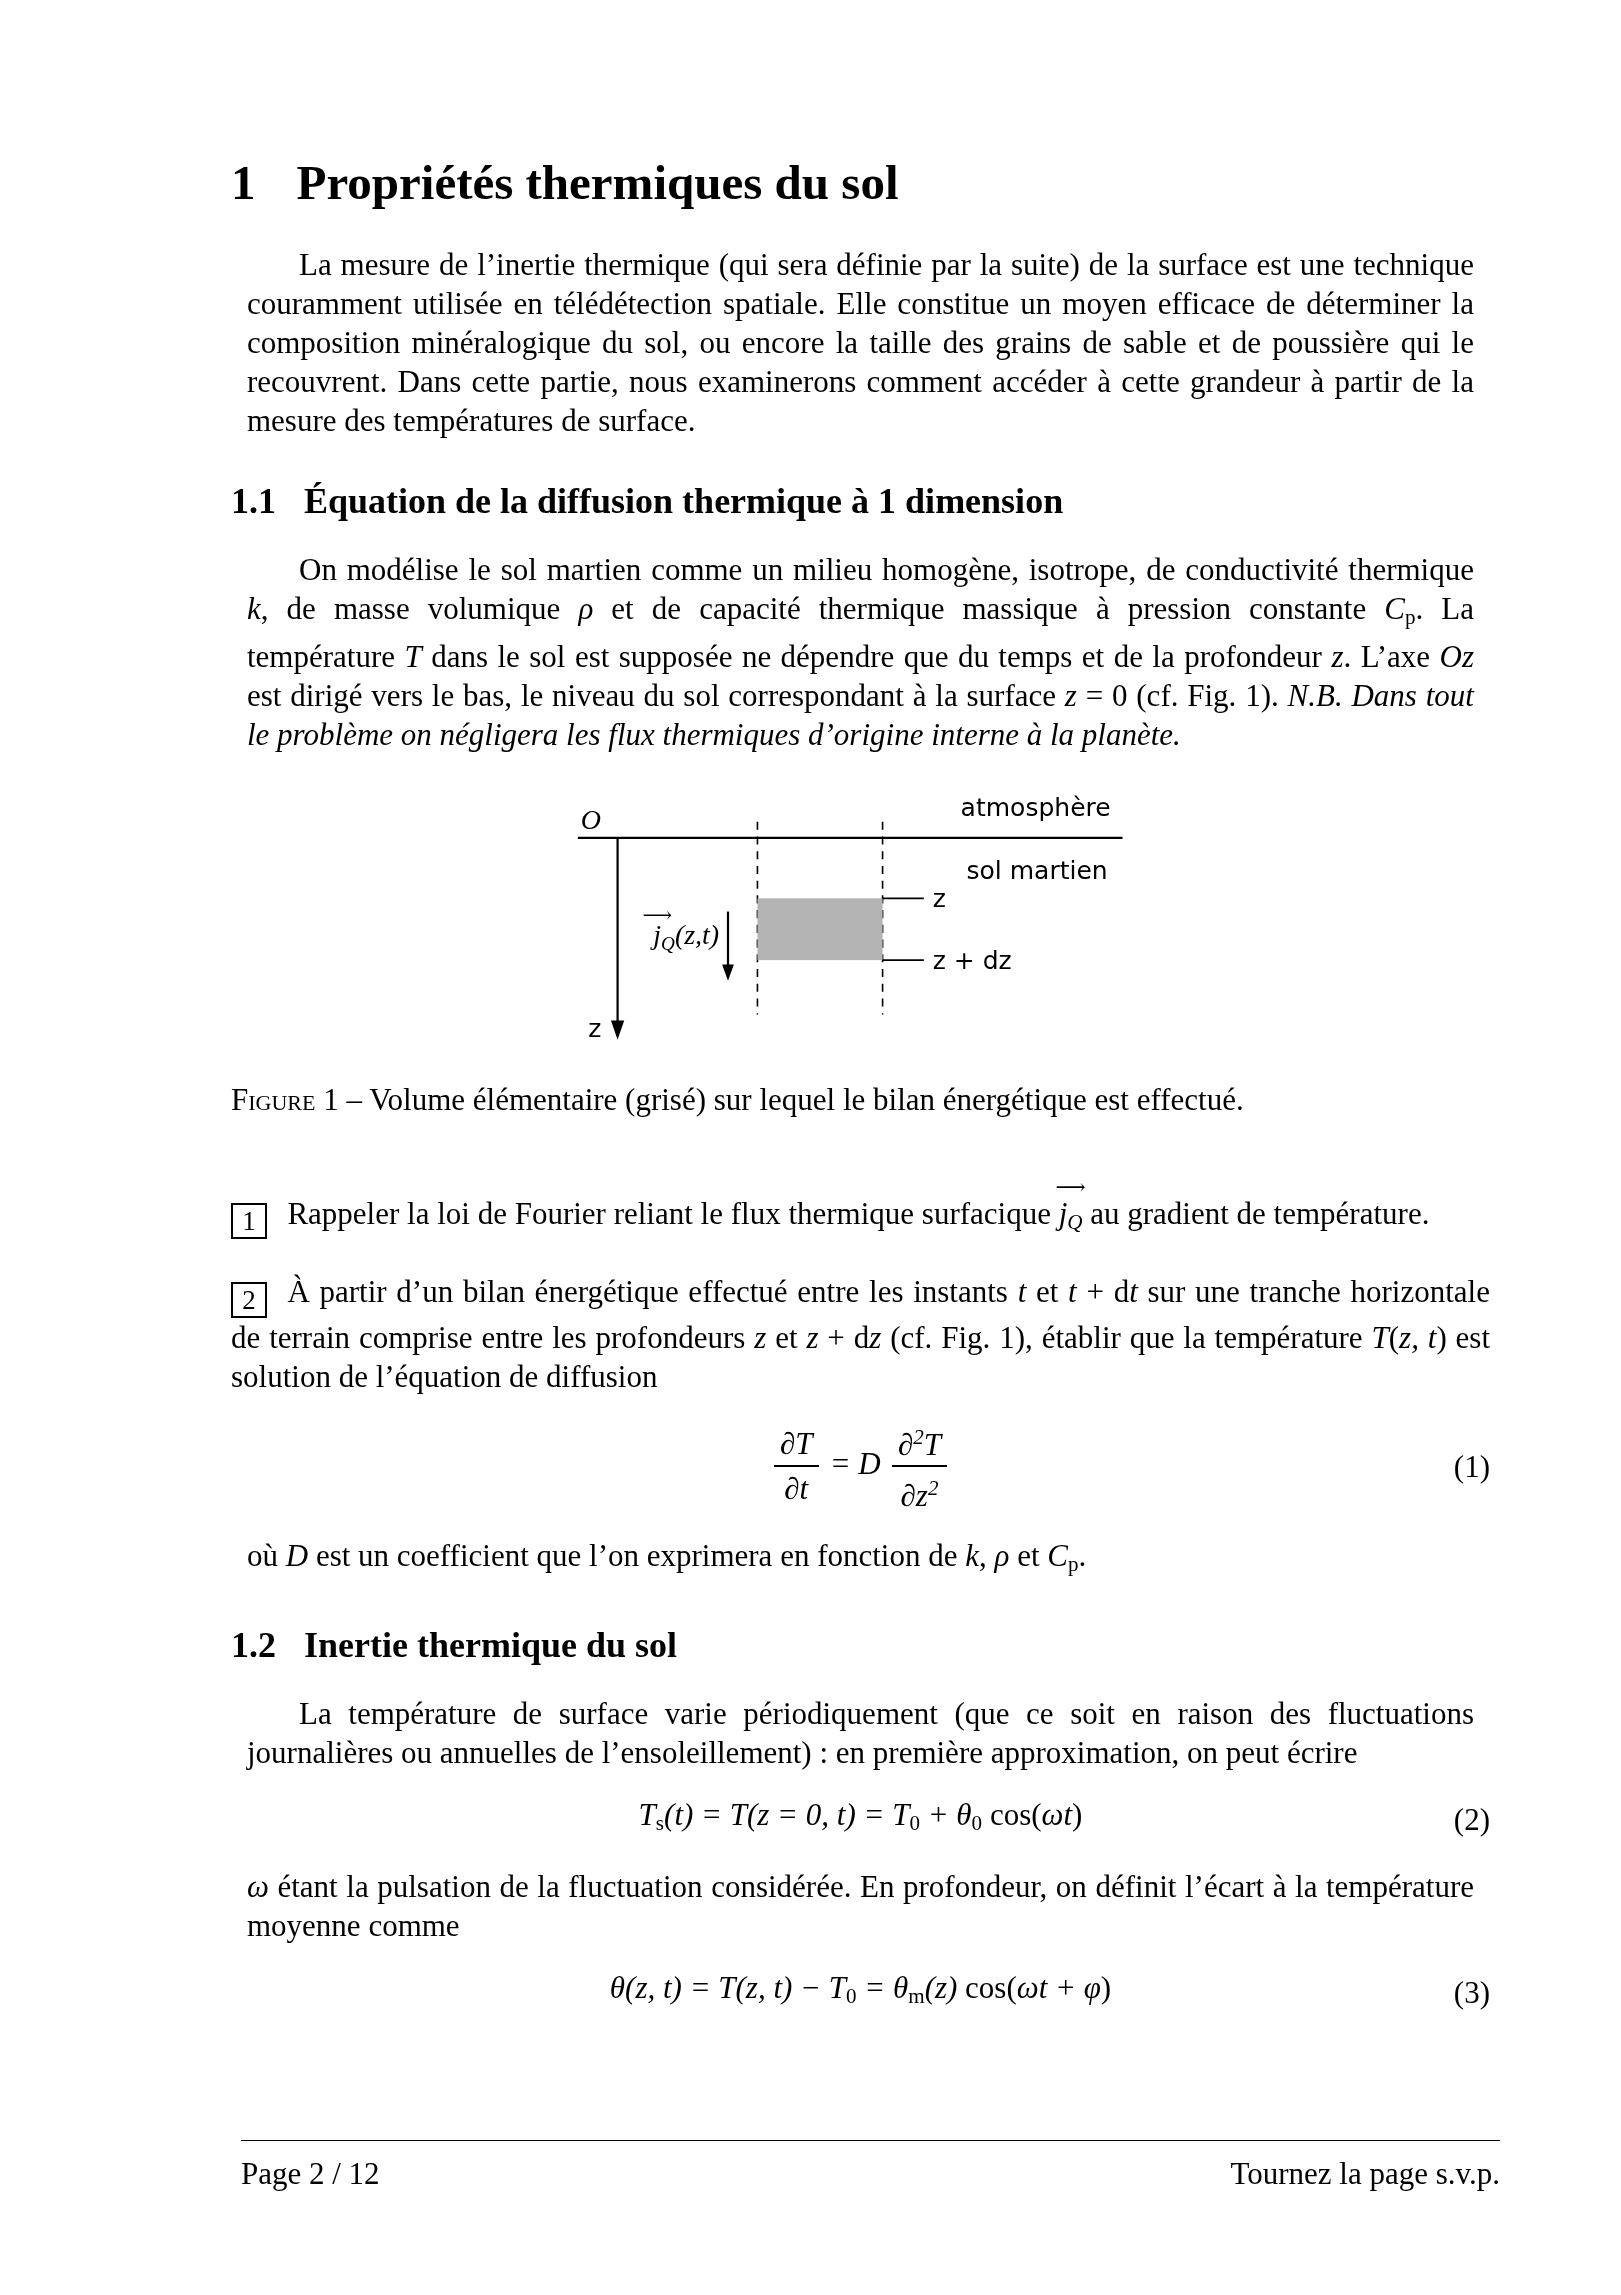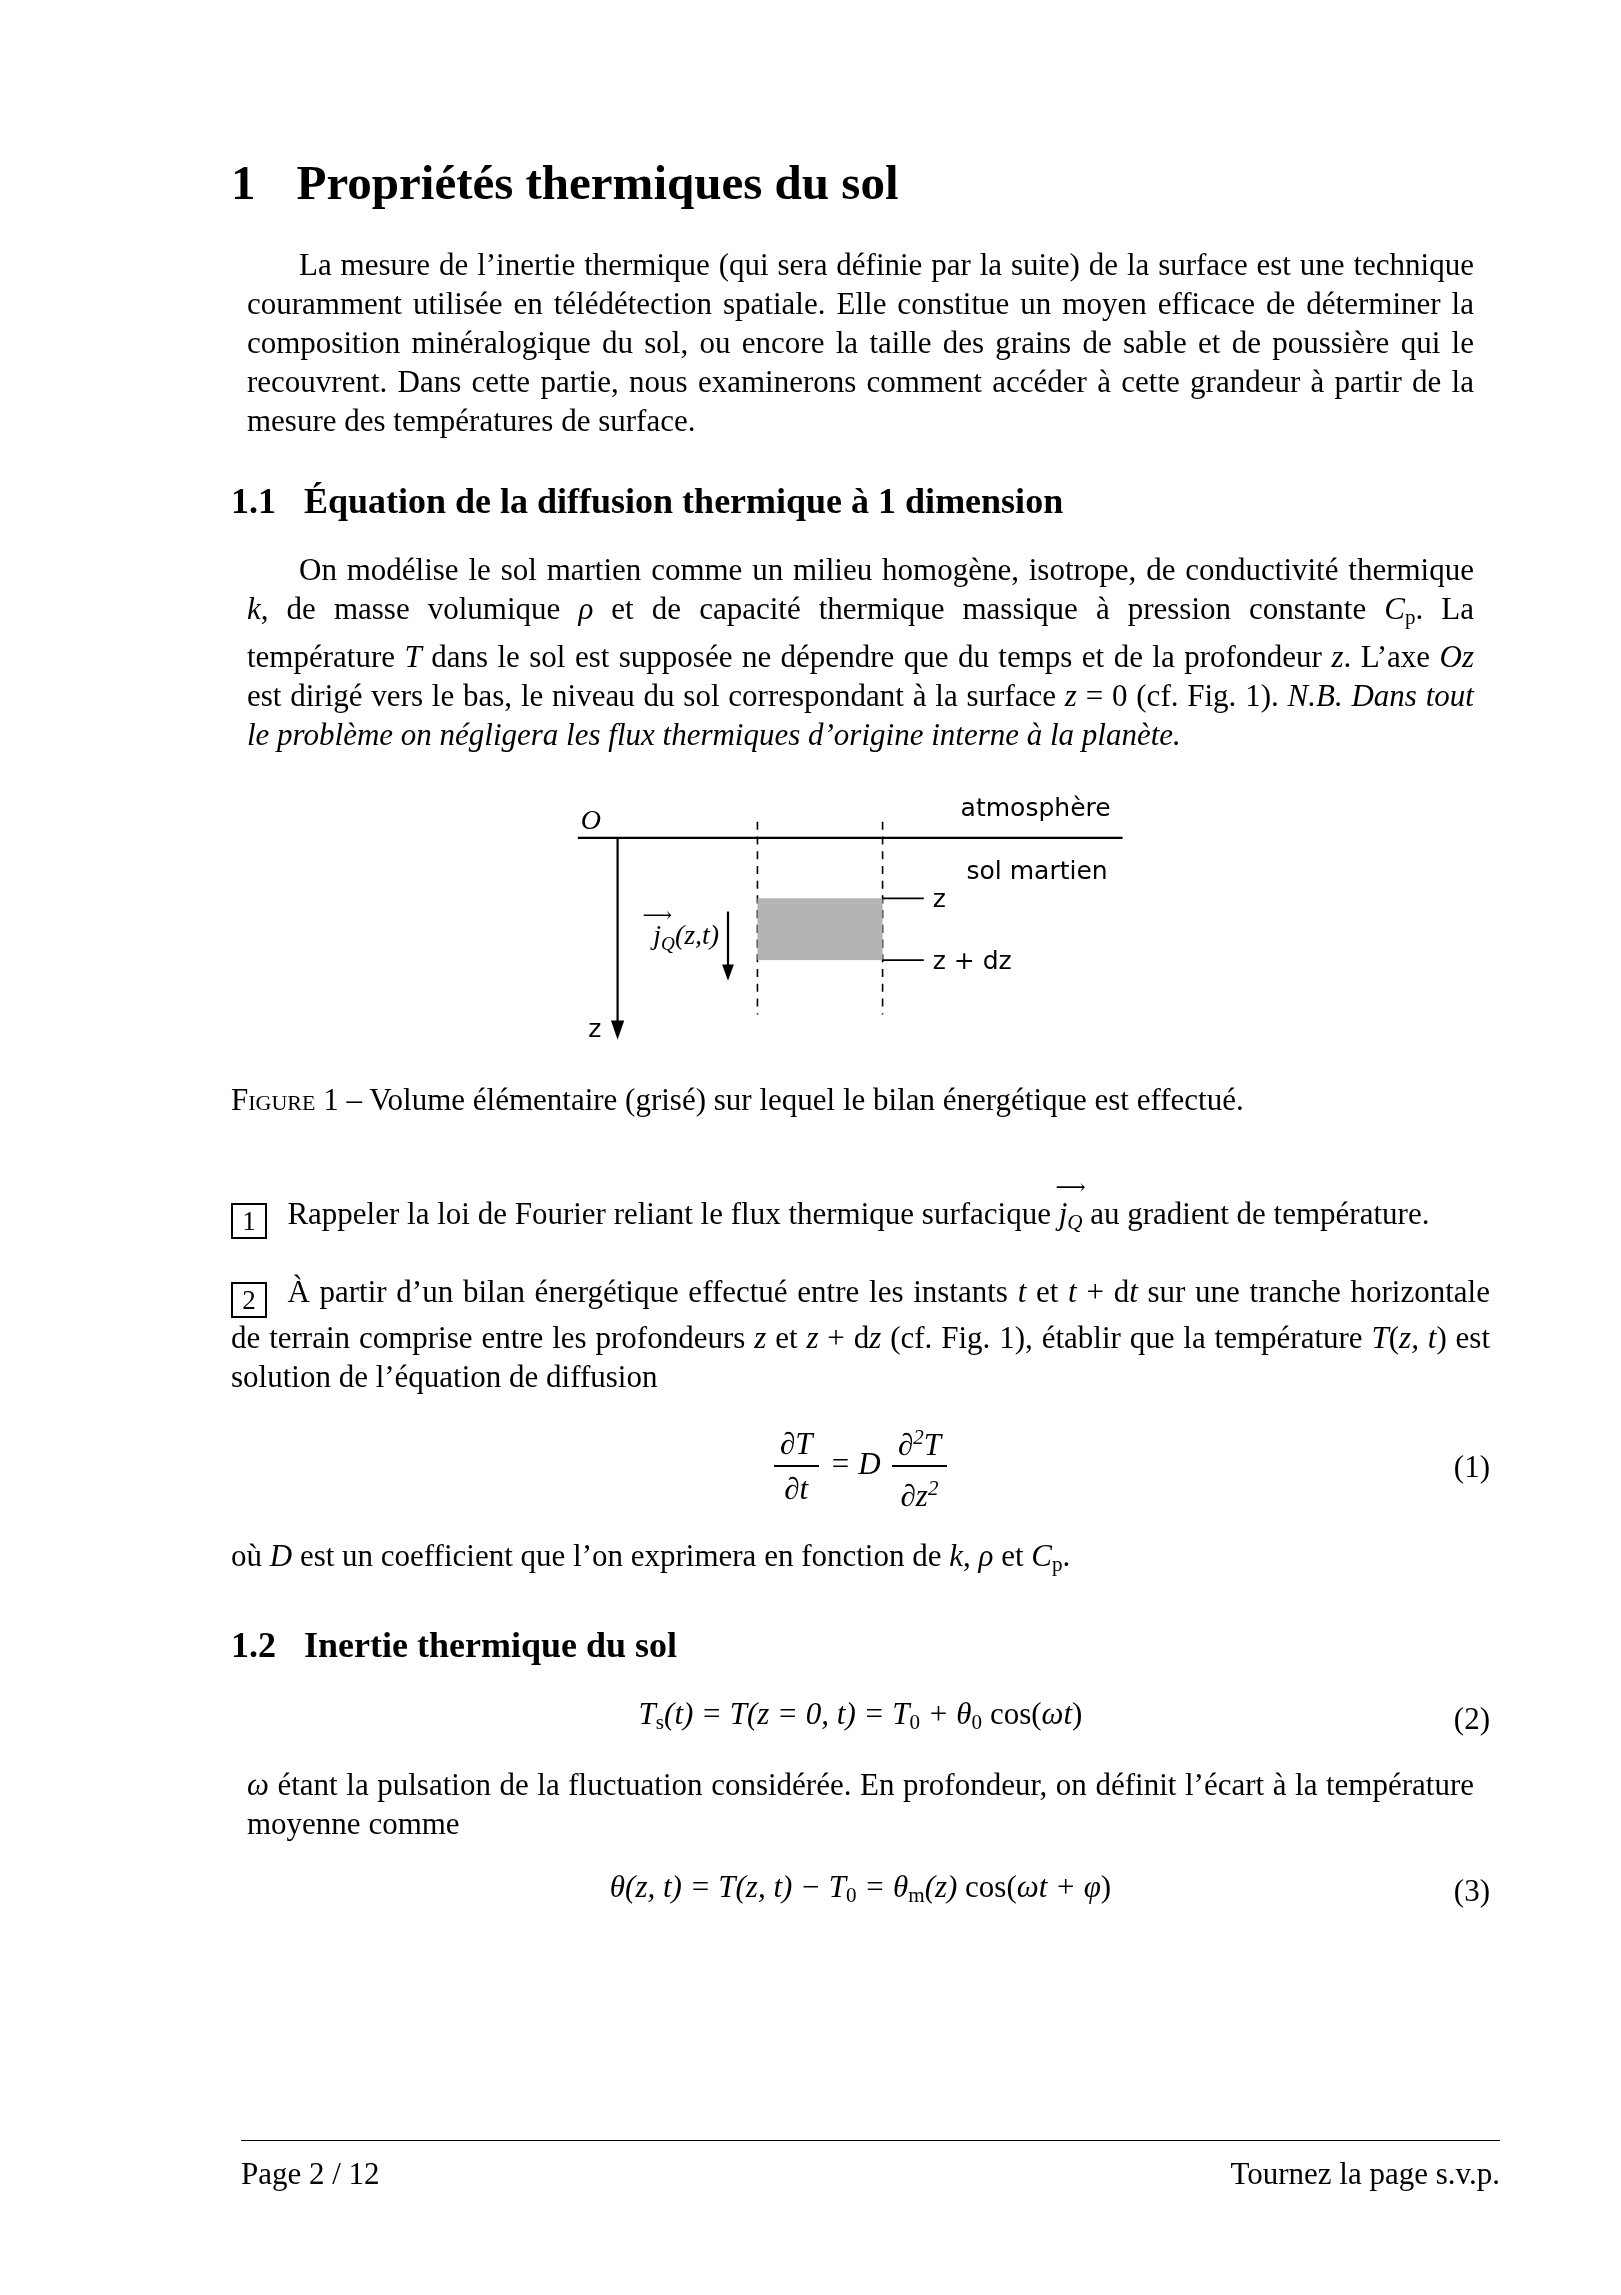--- a/index.html
+++ b/index.html
@@ -14,21 +14,21 @@
     font-size: 31px;
     line-height: 39px;
   }
   .content { position: absolute; left: 231px; top: 154px; width: 1259px; }
 
   h1.title { display: flex; gap: 41px; font-size: 49px; line-height: 58px; margin: 0 0 33px 0; font-weight: bold; }
   h2.sec { display: flex; gap: 28px; font-size: 36px; line-height: 44px; margin: 39px 0 27px 0; font-weight: bold; }
 
   p.body { margin: 16px; text-align: justify; }
   p.indent { text-indent: 52px; }
-  p.after-eq { margin: 0; text-align: justify; }
+  p.after-eq { margin: 16px; text-align: justify; }
 
   .it { font-style: italic; }
   .up { font-style: normal; }
   .msub { font-size: 0.68em; vertical-align: -0.22em; }
   .msup { font-size: 0.68em; vertical-align: 0.5em; }
 
   .vec { position: relative; display: inline-block; }
   .vec .vec-arrow { position: absolute; left: 50%; top: -0.78em; transform: translateX(-50%); font-size: 0.68em; font-style: normal; line-height: 1; }
   .vec .vec-body { font-style: italic; }
 
@@ -143,20 +143,21 @@
       <span class="eq-tag">(1)</span>
     </div>
 
     <p class="after-eq">où <span class="it">D</span> est un coefficient que l’on exprimera en fonction de <span class="it">k</span>, <span class="it">ρ</span> et <span class="it">C</span><span class="msub">p</span>.</p>
 
     <h2 class="sec">
       <span>1.2</span>
       <span>Inertie thermique du sol</span>
     </h2>
 
+    <p class="body indent">La température de surface varie périodiquement (que ce soit en raison des fluctuations journalières ou annuelles de l’ensoleillement) : en première approximation, on peut écrire</p>
 
     <div class="equation">
       <span class="eq-body math">T<span class="up msub">s</span>(t) = T(z = 0, t) = T<span class="up msub">0</span> + θ<span class="up msub">0</span> <span class="up">cos(</span>ωt<span class="up">)</span></span>
       <span class="eq-tag">(2)</span>
     </div>
 
     <p class="body"><span class="it">ω</span> étant la pulsation de la fluctuation considérée. En profondeur, on définit l’écart à la température moyenne comme</p>
 
     <div class="equation">
       <span class="eq-body math">θ(z, t) = T(z, t) − T<span class="up msub">0</span> = θ<span class="up msub">m</span>(z) <span class="up">cos(</span>ωt + φ<span class="up">)</span></span>

